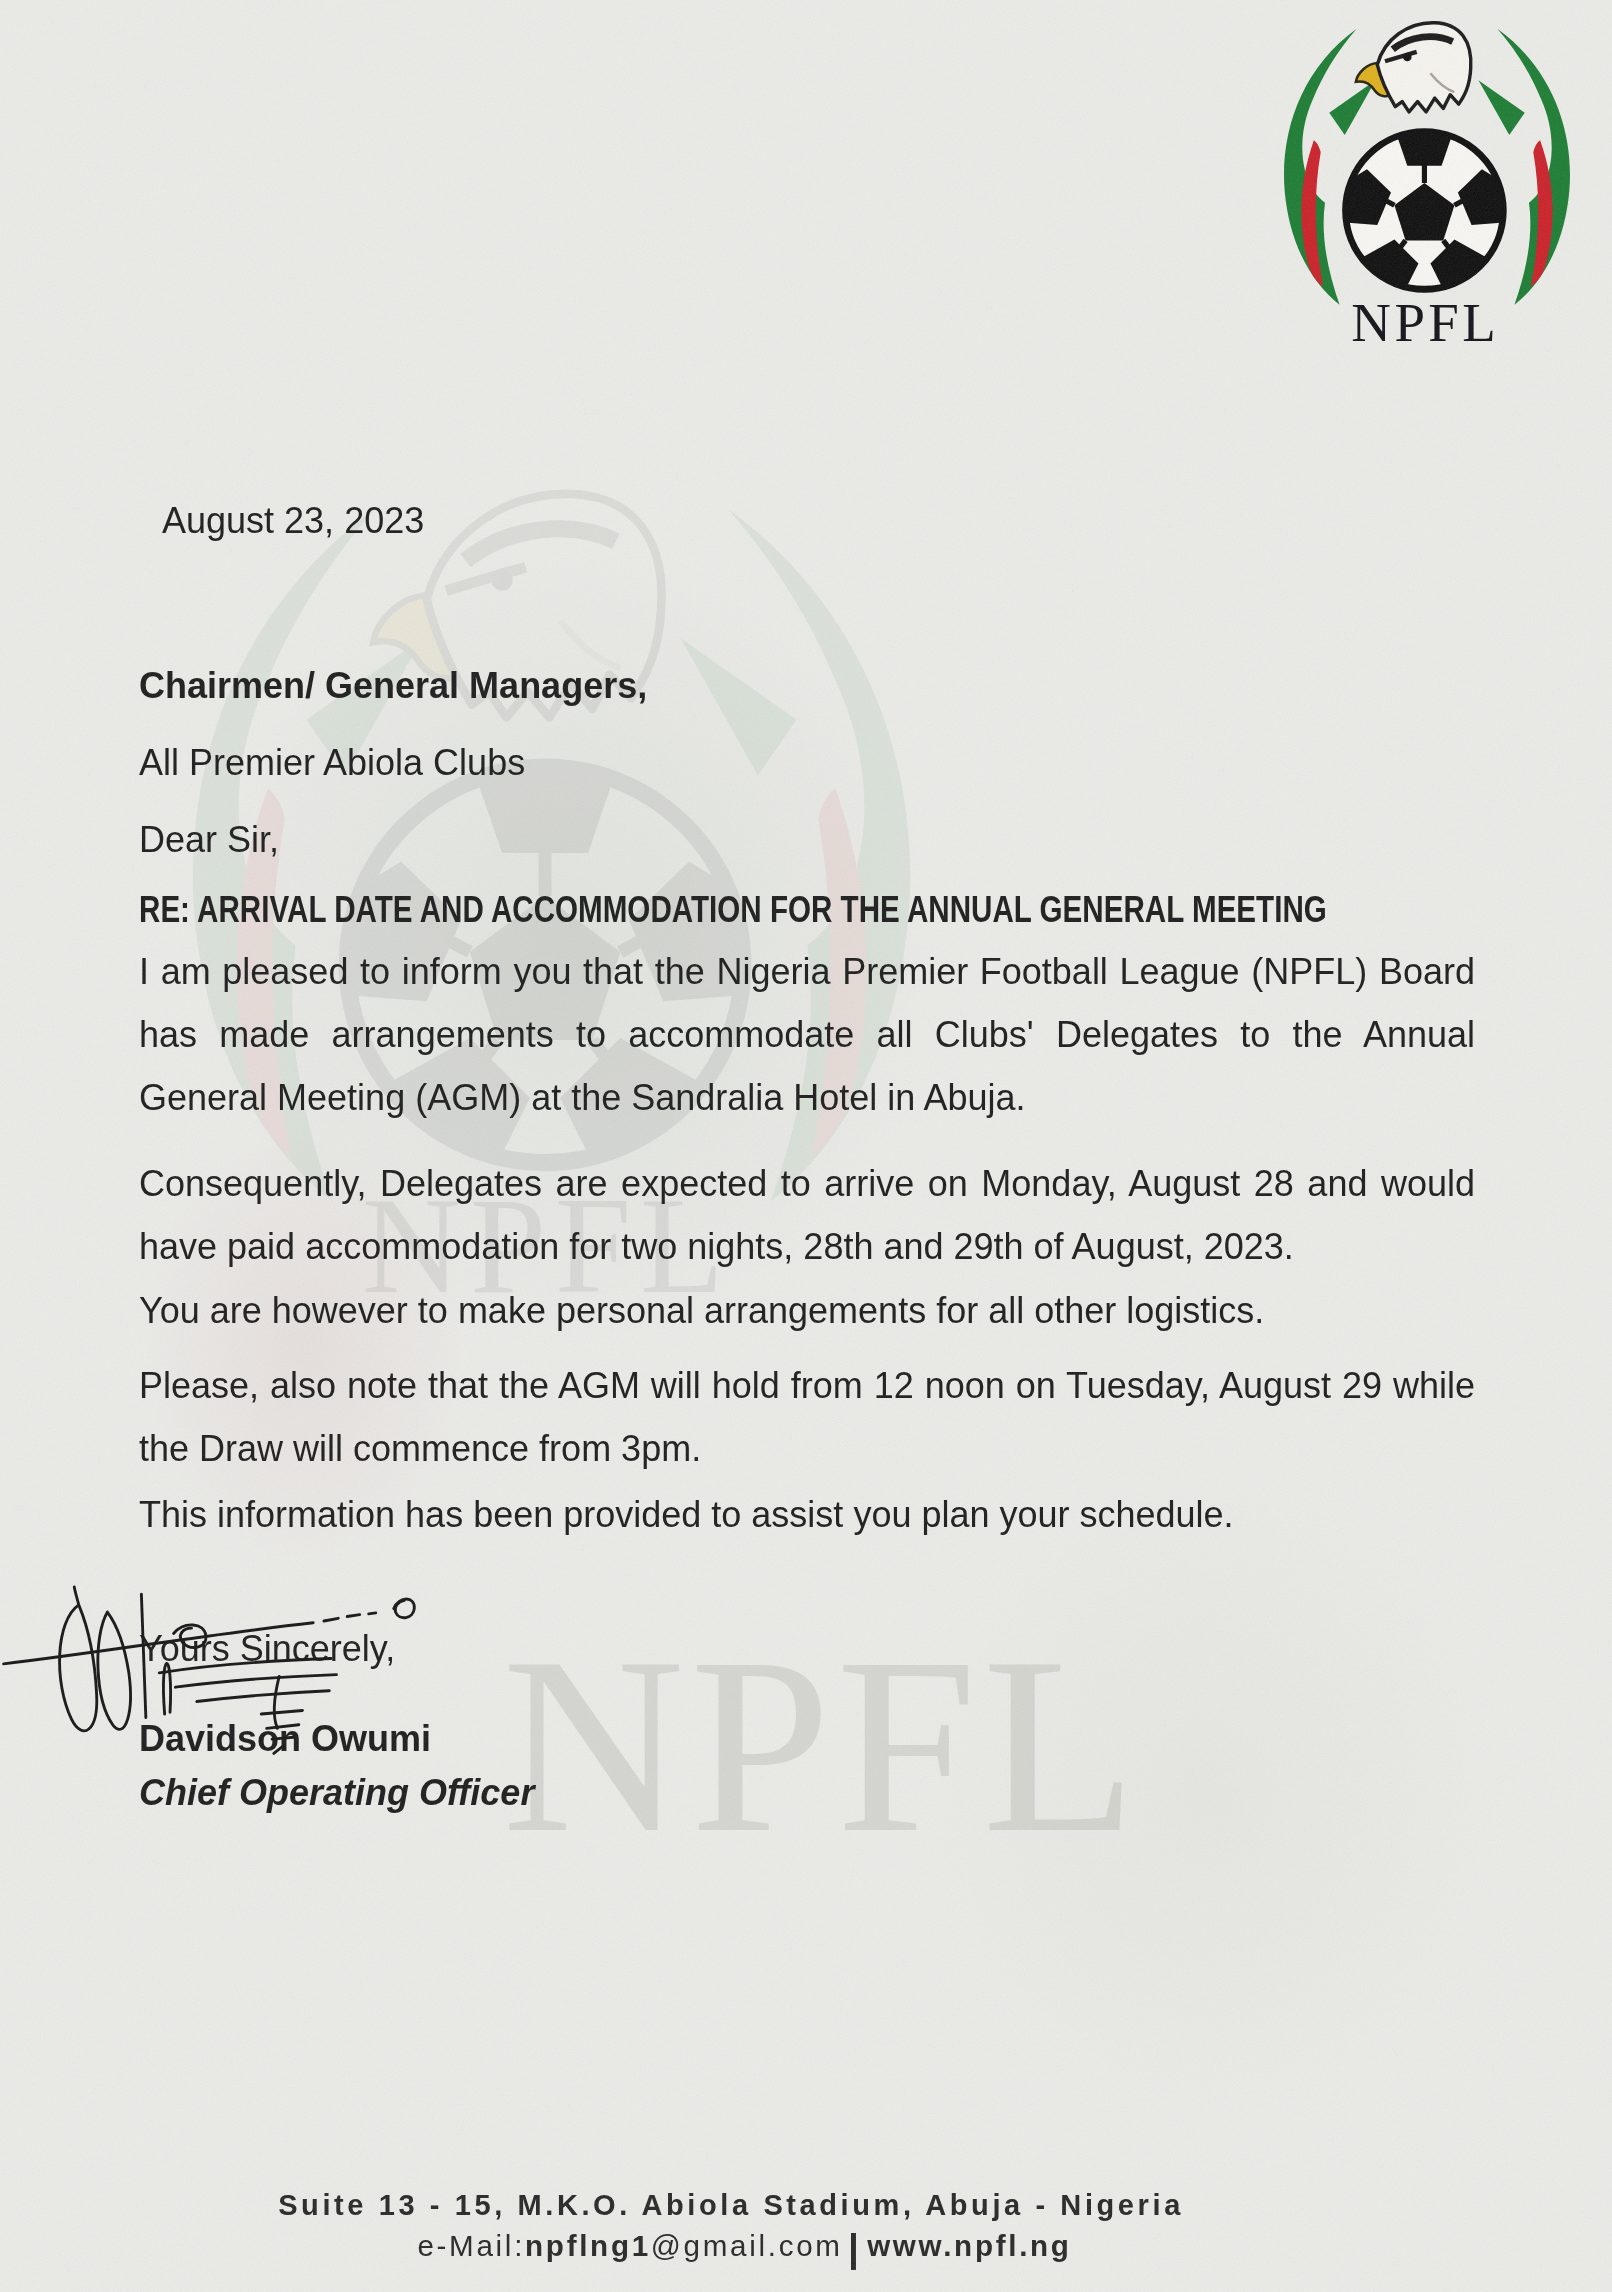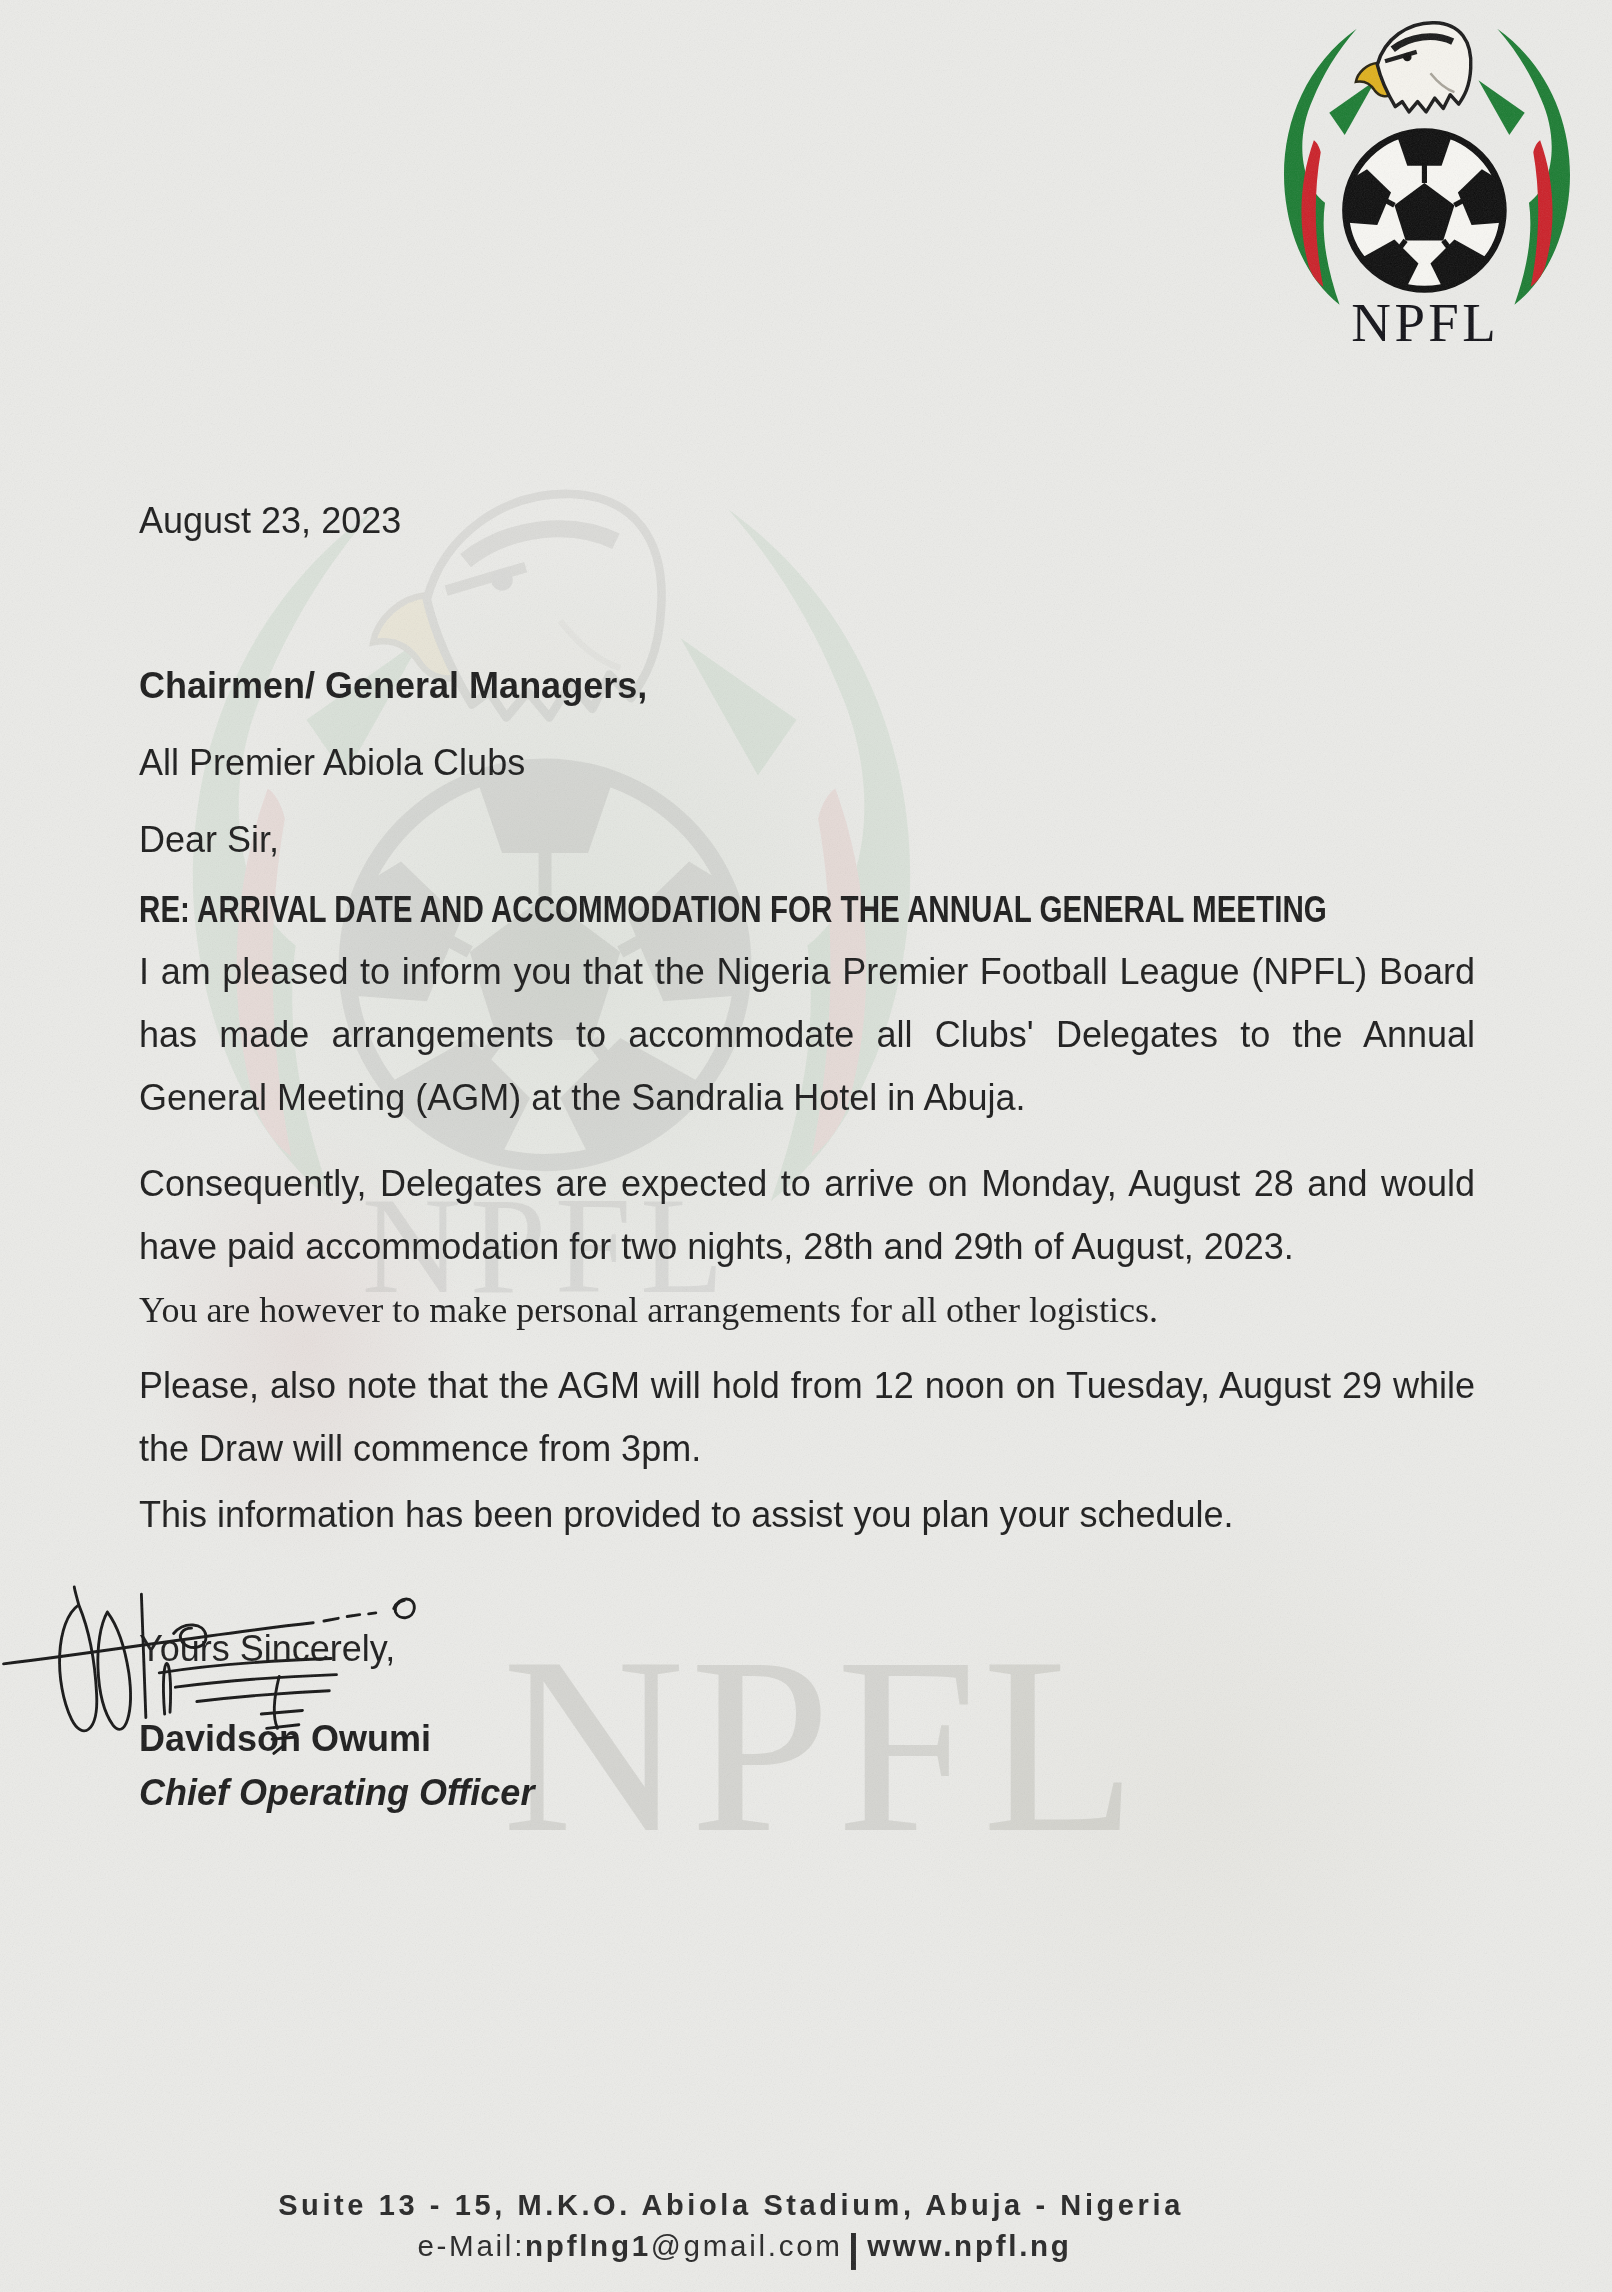--- a/index.html
+++ b/index.html
@@ -31,28 +31,28 @@
     color:rgba(82,82,72,0.14);
     pointer-events:none;
   }
 
   
   .logo-main{position:absolute;left:1247px;top:5.4px;width:360px;height:356px;z-index:2;}
 
   .blk{position:absolute;left:139px;width:1336px;z-index:2;font-size:36px;line-height:45px;}
   .b{font-weight:bold;}
   .para{text-align:justify;line-height:63px;}
-  .date{top:498px;}
+  .date{top:498px;margin-left:23px;}
   .r1{top:663px;}
   .r2{top:740px;}
   .sal{top:817px;}
   .subj{top:887px;font-weight:bold;white-space:nowrap;transform:scaleX(.80);transform-origin:left top;font-size:37px;}
   .p1{top:940px;}
   .p2{top:1152px;}
-  .p3{top:1279px;font-family:Liberation Serif, serif;}
+  .p3{top:1279px;}
   .p4{top:1354px;}
   .p5{top:1483px;}
   .close{top:1626px;}
   .name{top:1716px;font-weight:bold;}
   .title{top:1770px;font-weight:bold;font-style:italic;}
 
   .sig{position:absolute;left:0px;top:1578px;width:519px;height:179px;z-index:3;}
 
   .footer{position:absolute;left:0;width:1489px;text-align:center;z-index:2;color:#262626;}
   .f1{top:2189px;font-weight:bold;font-size:29px;letter-spacing:3.6px;}

